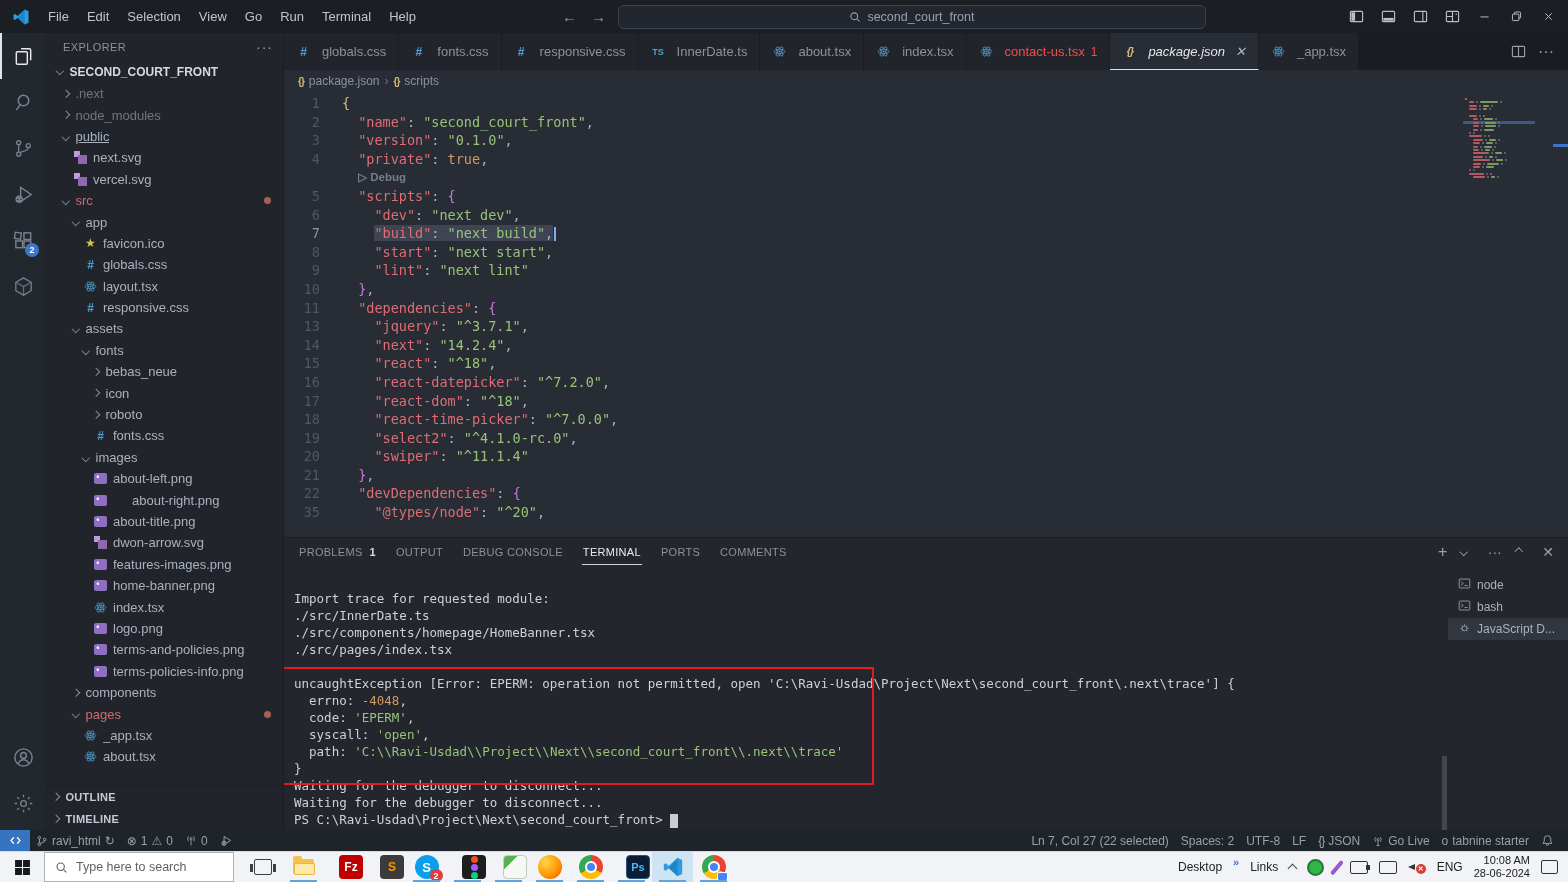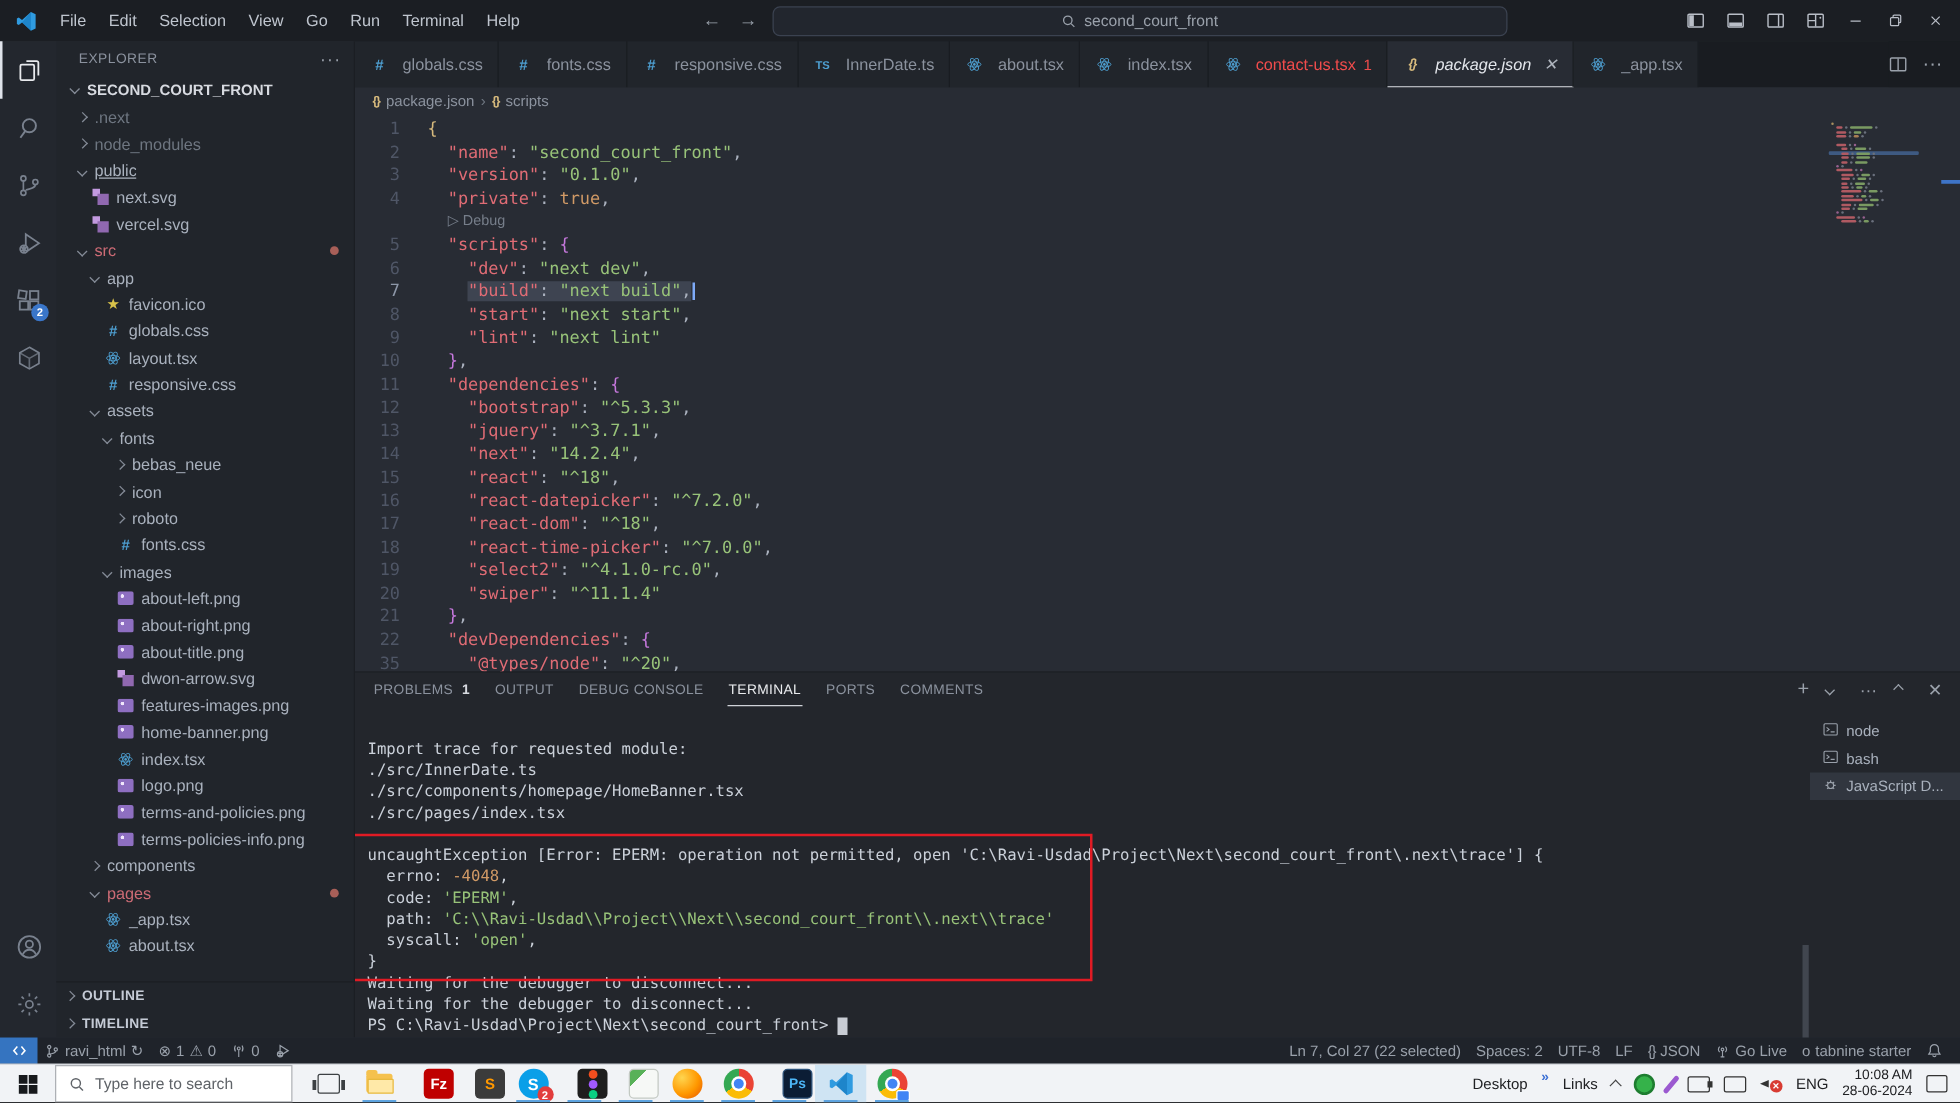--- a/index.html
+++ b/index.html
@@ -391,21 +391,21 @@
           <div class="trow" style="padding-left: 38px;">
             <span class="cv d"></span>
             <span class="tlabel">images</span>
           </div>
           <div class="trow" style="padding-left: 48px;">
             <span class="fi">
               <span class="fiimg"></span>
             </span>
             <span class="tlabel">about-left.png</span>
           </div>
-          <div class="trow" style="padding-left: 48px;">
+          <div class="trow" style="padding-left: 48px; gap: 19px;">
             <span class="fi">
               <span class="fiimg"></span>
             </span>
             <span class="tlabel">about-right.png</span>
           </div>
           <div class="trow" style="padding-left: 48px;">
             <span class="fi">
               <span class="fiimg"></span>
             </span>
             <span class="tlabel">about-title.png</span>
@@ -599,29 +599,28 @@
         <span class="bc-icon">{}</span>
         <span>scripts</span>
       </div>
 
       <div class="editor-wrap">
         <div class="code" id="code">
             <div class="cl"><span class="ln">1</span><span class="ct"><span class="tk-g">{</span></span></div>
             <div class="cl"><span class="ln">2</span><span class="ct"><span class="ind"></span><span class="tk-k">"name"</span><span class="tk-p">: </span><span class="tk-s">"second_court_front"</span><span class="tk-p">,</span></span></div>
             <div class="cl"><span class="ln">3</span><span class="ct"><span class="ind"></span><span class="tk-k">"version"</span><span class="tk-p">: </span><span class="tk-s">"0.1.0"</span><span class="tk-p">,</span></span></div>
             <div class="cl"><span class="ln">4</span><span class="ct"><span class="ind"></span><span class="tk-k">"private"</span><span class="tk-p">: </span><span class="tk-b">true</span><span class="tk-p">,</span></span></div>
-            <div class="cl lens"><span class="ln"></span><span class="ct" style="padding-left: 16.2px;">▷ Debug</span></div>
+            <div class="cl lens"><span class="ln"></span><span class="ct" style="padding-left: 16.2px; font-weight: bold;">▷ Debug</span></div>
             <div class="cl"><span class="ln">5</span><span class="ct"><span class="ind"></span><span class="tk-k">"scripts"</span><span class="tk-p">: </span><span class="tk-o">{</span></span></div>
             <div class="cl"><span class="ln">6</span><span class="ct"><span class="ind"></span><span class="ind"></span><span class="tk-k">"dev"</span><span class="tk-p">: </span><span class="tk-s">"next dev"</span><span class="tk-p">,</span></span></div>
             <div class="cl cur"><span class="ln">7</span><span class="ct"><span class="ind"></span><span class="ind"></span><span class="sel"><span class="tk-k">"build"</span><span class="tk-p">: </span><span class="tk-s">"next build"</span><span class="tk-p">,</span></span><span class="caret"></span></span></div>
             <div class="cl"><span class="ln">8</span><span class="ct"><span class="ind"></span><span class="ind"></span><span class="tk-k">"start"</span><span class="tk-p">: </span><span class="tk-s">"next start"</span><span class="tk-p">,</span></span></div>
             <div class="cl"><span class="ln">9</span><span class="ct"><span class="ind"></span><span class="ind"></span><span class="tk-k">"lint"</span><span class="tk-p">: </span><span class="tk-s">"next lint"</span></span></div>
             <div class="cl"><span class="ln">10</span><span class="ct"><span class="ind"></span><span class="tk-o">}</span><span class="tk-p">,</span></span></div>
             <div class="cl"><span class="ln">11</span><span class="ct"><span class="ind"></span><span class="tk-k">"dependencies"</span><span class="tk-p">: </span><span class="tk-o">{</span></span></div>
-            <div class="cl"><span class="ln">12</span><span class="ct"><span class="ind"></span><span class="ind"></span><span class="tk-k">"bootstrap"</span><span class="tk-p">: </span><span class="tk-s">"^5.3.3"</span><span class="tk-p">,</span></span></div>
             <div class="cl"><span class="ln">13</span><span class="ct"><span class="ind"></span><span class="ind"></span><span class="tk-k">"jquery"</span><span class="tk-p">: </span><span class="tk-s">"^3.7.1"</span><span class="tk-p">,</span></span></div>
             <div class="cl"><span class="ln">14</span><span class="ct"><span class="ind"></span><span class="ind"></span><span class="tk-k">"next"</span><span class="tk-p">: </span><span class="tk-s">"14.2.4"</span><span class="tk-p">,</span></span></div>
             <div class="cl"><span class="ln">15</span><span class="ct"><span class="ind"></span><span class="ind"></span><span class="tk-k">"react"</span><span class="tk-p">: </span><span class="tk-s">"^18"</span><span class="tk-p">,</span></span></div>
             <div class="cl"><span class="ln">16</span><span class="ct"><span class="ind"></span><span class="ind"></span><span class="tk-k">"react-datepicker"</span><span class="tk-p">: </span><span class="tk-s">"^7.2.0"</span><span class="tk-p">,</span></span></div>
             <div class="cl"><span class="ln">17</span><span class="ct"><span class="ind"></span><span class="ind"></span><span class="tk-k">"react-dom"</span><span class="tk-p">: </span><span class="tk-s">"^18"</span><span class="tk-p">,</span></span></div>
             <div class="cl"><span class="ln">18</span><span class="ct"><span class="ind"></span><span class="ind"></span><span class="tk-k">"react-time-picker"</span><span class="tk-p">: </span><span class="tk-s">"^7.0.0"</span><span class="tk-p">,</span></span></div>
             <div class="cl"><span class="ln">19</span><span class="ct"><span class="ind"></span><span class="ind"></span><span class="tk-k">"select2"</span><span class="tk-p">: </span><span class="tk-s">"^4.1.0-rc.0"</span><span class="tk-p">,</span></span></div>
             <div class="cl"><span class="ln">20</span><span class="ct"><span class="ind"></span><span class="ind"></span><span class="tk-k">"swiper"</span><span class="tk-p">: </span><span class="tk-s">"^11.1.4"</span></span></div>
             <div class="cl"><span class="ln">21</span><span class="ct"><span class="ind"></span><span class="tk-o">}</span><span class="tk-p">,</span></span></div>
             <div class="cl"><span class="ln">22</span><span class="ct"><span class="ind"></span><span class="tk-k">"devDependencies"</span><span class="tk-p">: </span><span class="tk-o">{</span></span></div>
@@ -751,22 +750,22 @@
             <div class="red-box"></div>
             <div class="term-scrollbar"></div>
           <div class="tl"><span>Import trace for requested module:</span></div>
               <div class="tl"><span>./src/InnerDate.ts</span></div>
               <div class="tl"><span>./src/components/homepage/HomeBanner.tsx</span></div>
               <div class="tl"><span>./src/pages/index.tsx</span></div>
               <div class="tl"></div>
               <div class="tl"><span>uncaughtException [Error: EPERM: operation not permitted, open 'C:\Ravi-Usdad\Project\Next\second_court_front\.next\trace'] {</span></div>
               <div class="tl"><span>  errno: </span><span class="ttk-n">-4048</span><span>,</span></div>
               <div class="tl"><span>  code: </span><span class="ttk-s">'EPERM'</span><span>,</span></div>
+              <div class="tl"><span>  syscall: </span><span class="ttk-s">'open'</span><span>,</span></div>
               <div class="tl"><span>  path: </span><span class="ttk-s">'C:\\Ravi-Usdad\\Project\\Next\\second_court_front\\.next\\trace'</span></div>
-              <div class="tl"><span>  syscall: </span><span class="ttk-s">'open'</span><span>,</span></div>
               <div class="tl"><span>}</span></div>
               <div class="tl"><span>Waiting for the debugger to disconnect...</span></div>
               <div class="tl"><span>Waiting for the debugger to disconnect...</span></div>
               <div class="tl"><span>PS C:\Ravi-Usdad\Project\Next\second_court_front&gt; </span><span class="tcur"></span></div>
             </div>
           <div class="term-list" id="termlist">
               <div class="term-row">
                 <span><svg viewBox="0 0 16 16" width="13" height="13" fill="none" stroke="#9aa1ab" stroke-width="1.1">
                     <rect x="1.5" y="2.5" width="13" height="11" rx="1"></rect>
                     <path d="M4 6l2.5 2L4 10M8 10.5h4"></path>

